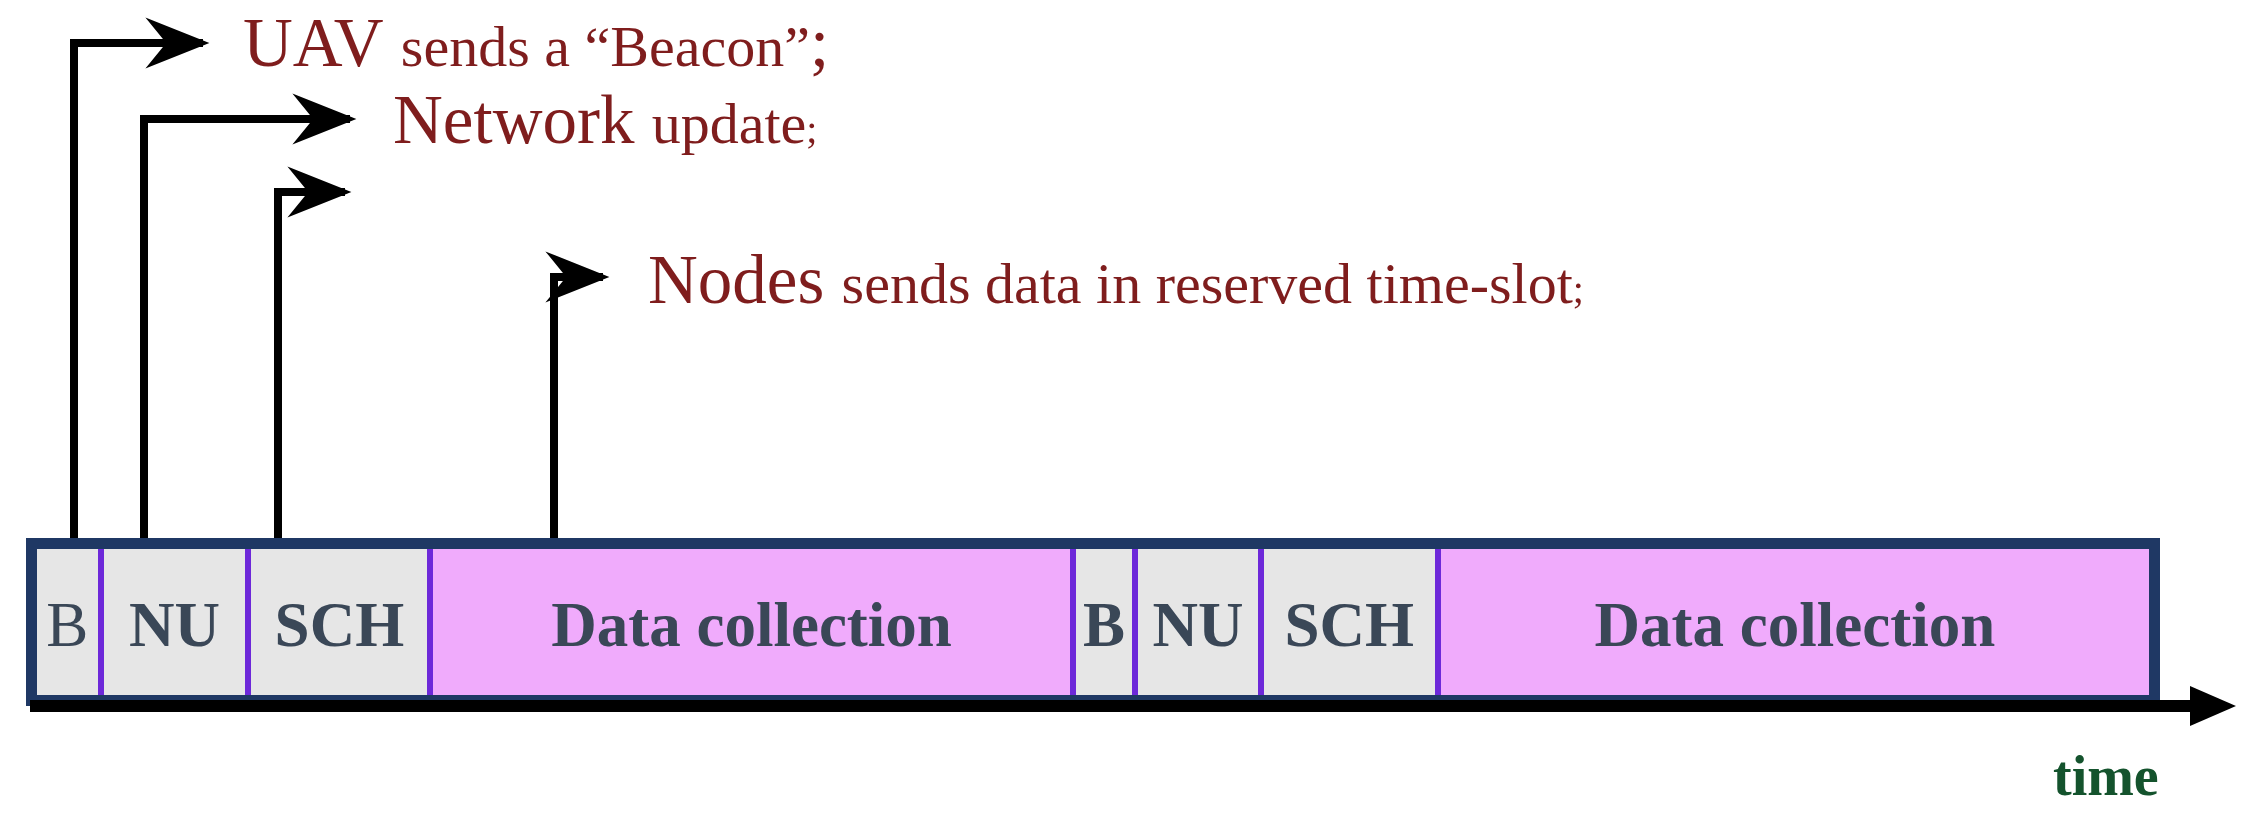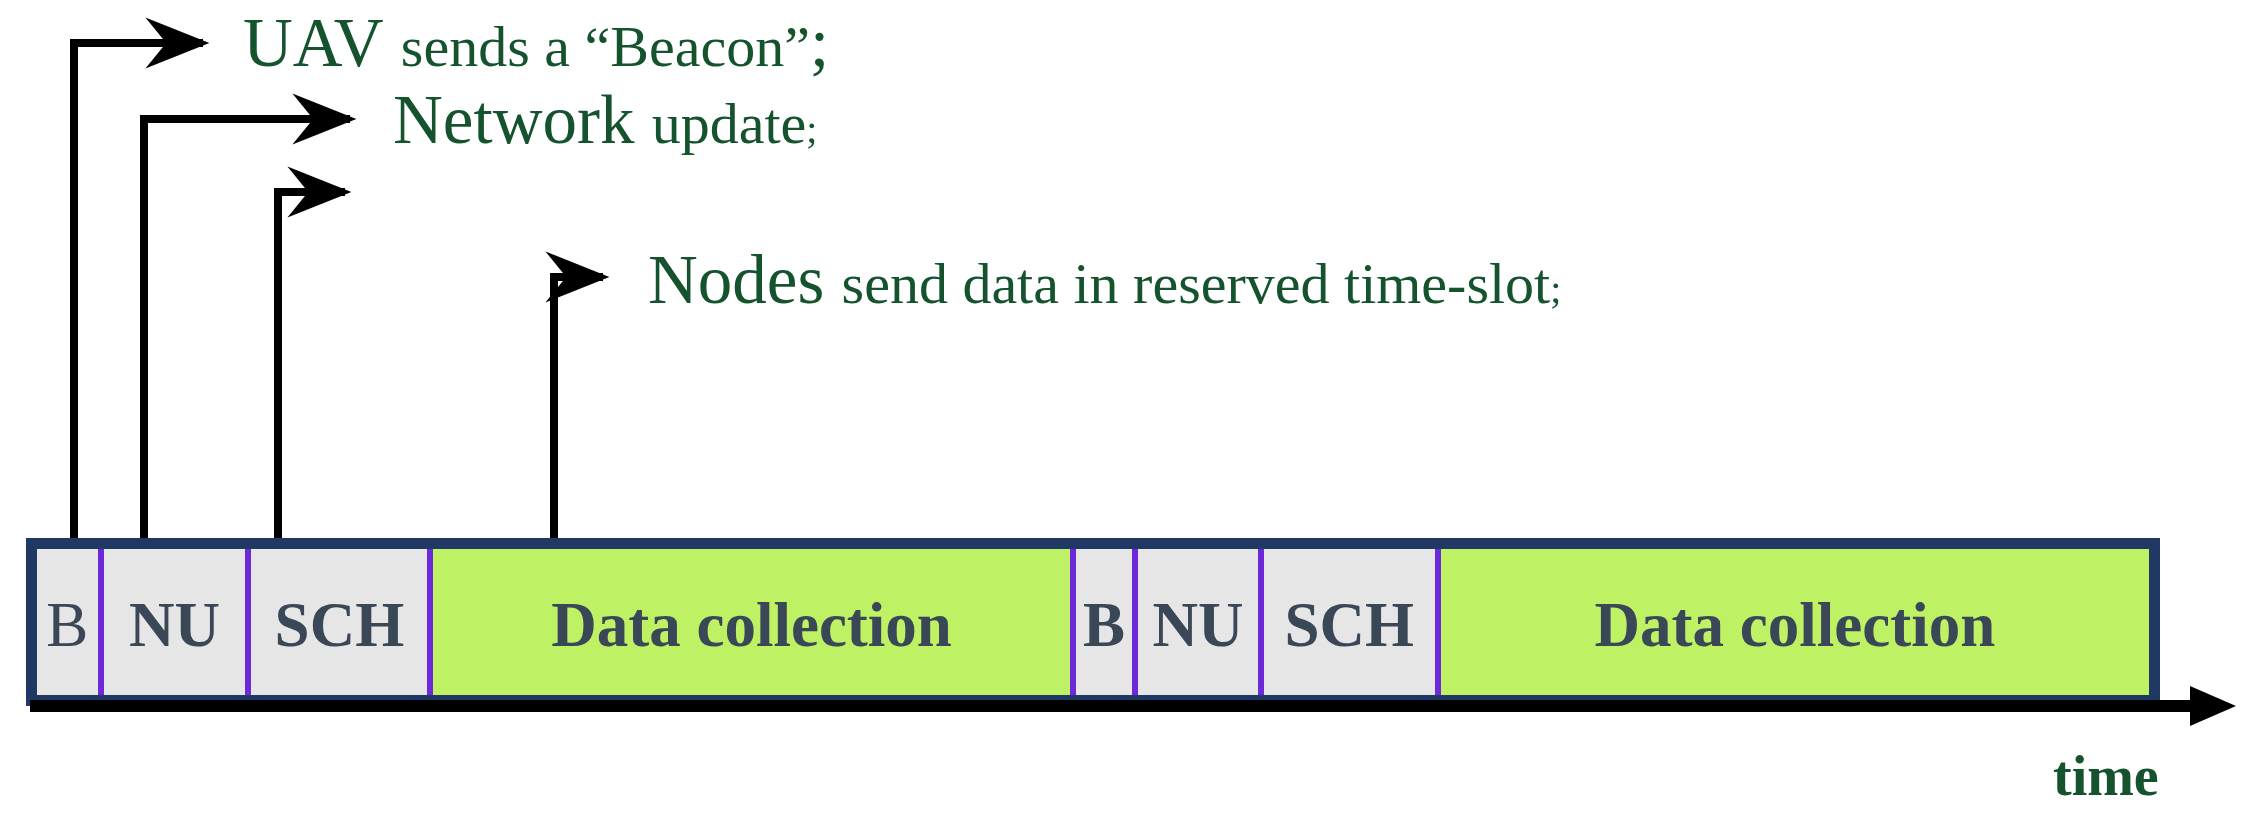--- a/index.html
+++ b/index.html
@@ -1,39 +1,39 @@
 <!DOCTYPE html>
 <html><head>
 <meta charset="utf-8">
 <style>
   html,body{margin:0;padding:0;background:#ffffff;}
   body{width:2250px;height:827px;position:relative;overflow:hidden;
        font-family:"Liberation Serif","DejaVu Serif",serif;}
   #stage{position:absolute;left:0;top:0;width:2250px;height:827px;}
 
   
-  .anno{position:absolute;color:#14532d;white-space:nowrap;line-height:1;}
+  .anno{position:absolute;color:#7f1d1d;white-space:nowrap;line-height:1;}
   .anno .big{font-size:69px;}
   .anno .sm{font-size:58px;}
   .anno .semi{font-size:40px;}
 
   #anno-1{left:243px;top:9px;}
   #anno-2{left:393px;top:86px;}
   #anno-3{left:390px;top:160px;}
   #anno-4{left:648px;top:246px;}
 
   
   #timeline{position:absolute;left:26px;top:538px;width:2134px;height:168px;
             box-sizing:border-box;border:11px solid #1f3864;background:#ffffff;
             display:flex;}
   .cell{box-sizing:border-box;height:100%;display:flex;align-items:center;
         justify-content:center;color:#3a4757;font-size:63px;position:relative;}
   .cell + .cell{border-left:6px solid #6d28d9;font-weight:bold;}
   .cell.shaded{background:#e6e6e6;}
-  .cell.plain{background:#bef264;}
+  .cell.plain{background:#f0abfc;}
   .cell .lbl{position:relative;top:3px;}
 
   
   #axis-line{position:absolute;left:30px;top:700px;width:2180px;height:12px;
              background:#000000;}
   #axis-head{position:absolute;left:2190px;top:686px;width:0;height:0;
              border-top:20px solid transparent;border-bottom:20px solid transparent;
              border-left:46px solid #000000;}
   #time-label{position:absolute;left:2053px;top:748px;font-size:56px;
               font-weight:bold;color:#14532d;line-height:1;}
@@ -66,21 +66,21 @@
   <div class="anno" id="anno-1">
     <span class="big">UAV</span><span class="big">&nbsp;</span><span class="sm">sends a “Beacon”</span><span class="big">;</span>
   </div>
 
   <div class="anno" id="anno-2">
     <span class="big">Network</span><span class="big">&nbsp;</span><span class="sm">update</span><span class="semi">;</span>
   </div>
 
 
   <div class="anno" id="anno-4">
-    <span class="big">Nodes</span><span class="big">&nbsp;</span><span class="sm">send data in reserved time-slot</span><span class="semi">;</span>
+    <span class="big">Nodes</span><span class="big">&nbsp;</span><span class="sm">sends data in reserved time-slot</span><span class="semi">;</span>
   </div>
 
   <div id="timeline">
       <div class="cell shaded" style="flex: 60 0 0px;">
         <span class="lbl">B</span>
       </div>
       <div class="cell shaded" style="flex: 140 0 0px;">
         <span class="lbl">NU</span>
       </div>
       <div class="cell shaded" style="flex: 174 0 0px;">

